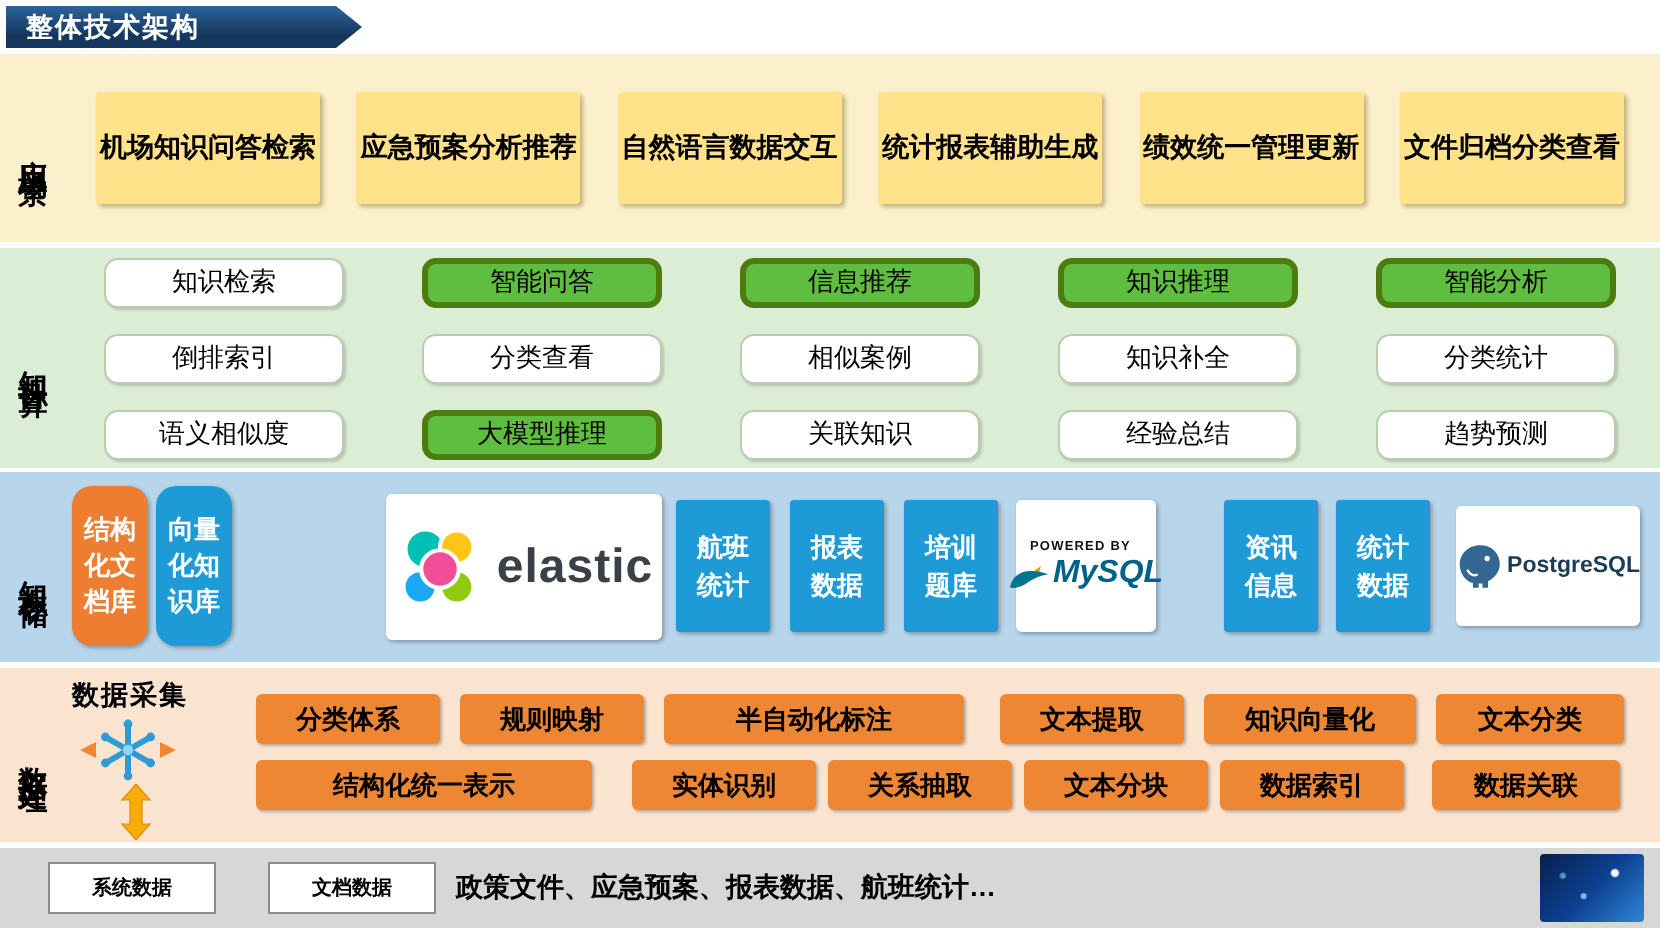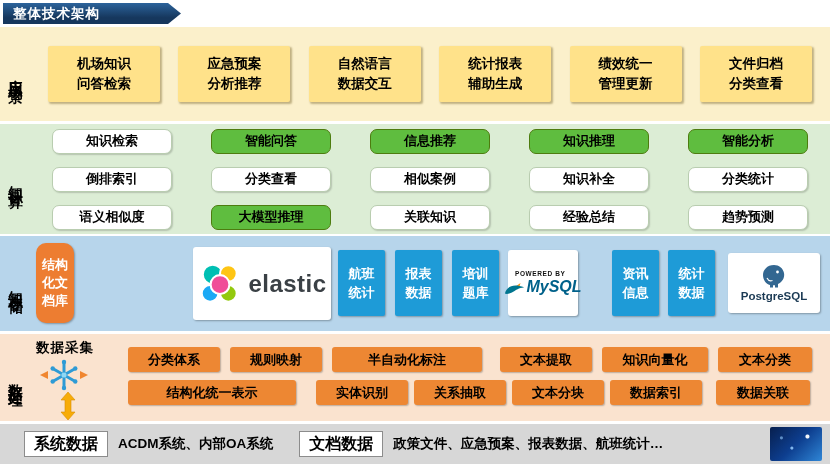--- a/index.html
+++ b/index.html
@@ -14,64 +14,64 @@
   .band { position:absolute; left:0; width:830px; display:flex; }
   .band-label { flex:0 0 30px; display:flex; align-items:center; justify-content:center;
     writing-mode:vertical-rl; text-orientation:upright; font-size:14.5px; font-weight:bold; letter-spacing:3px; }
   .band-content { position:relative; flex:1; }
 
   
   .band-app { top:27px; height:94px; background:#FBF0CB; }
   .app-content { display:flex; align-items:center; justify-content:space-between; padding:0 18px; }
   .app-box { width:112px; height:56px; background:#FFE28A; border-radius:2px;
     box-shadow:1.5px 1.5px 2px rgba(120,100,40,.45);
-    display:flex; flex-direction:column; align-items:center; justify-content:center;
+    display:flex; flex-direction:row; align-items:center; justify-content:center;
     font-size:13.5px; font-weight:bold; line-height:1.5; }
 
   
   .band-compute { top:124px; height:110px; background:#DCEDD5; }
   .compute-content { display:flex; align-items:center; justify-content:space-between; padding:0 22px; }
   .compute-col { display:flex; flex-direction:column; gap:13px; }
   .cell { width:120px; height:25px; border-radius:7px; display:flex; align-items:center; justify-content:center;
-    font-size:13px; font-weight:bold; }
+    font-size:13px; font-weight:normal; }
   .cell.white { background:#fff; border:1px solid #B9CDB0; box-shadow:1px 1px 1.5px rgba(0,0,0,.18); }
-  .cell.green { background:#5FBD3F; border:1px solid #4d7c0f; }
+  .cell.green { background:#5FBD3F; border:3px solid #4d7c0f; }
 
   
   .band-storage { top:236px; height:95px; background:#B7D5EB; }
   .st-item { position:absolute; display:flex; align-items:center; justify-content:center; text-align:center; }
   .st-vert { width:38px; height:80px; top:7px; color:#fff; font-weight:bold; font-size:13px; line-height:1.4;
     word-break:break-all; padding:2px 5px; border-radius:10px; box-shadow:1px 1px 2px rgba(0,0,0,.3); }
   .st-orange { background:#ED7D31; left:6px; }
   .st-vert.vec { background:#1E9BD7; left:48px; }
   .st-data { width:47px; height:66px; top:14px; color:#fff; font-weight:bold; font-size:13px; line-height:1.5;
     word-break:break-all; padding:2px 9px; border-radius:2px; background:#1E9BD7; box-shadow:1px 1px 2px rgba(0,0,0,.3); }
   .logo-box { background:#fff; border-radius:3px; box-shadow:1px 1px 2px rgba(0,0,0,.3); }
   .elastic-box { left:163px; top:11px; width:138px; height:73px; gap:5px; }
   .elastic-text { font-size:24px; font-weight:bold; color:#3A4045; letter-spacing:.5px; }
   .mysql-box { left:478px; top:14px; width:70px; height:66px; flex-direction:column; justify-content:center; gap:1px; }
   .powered-by { font-size:6.5px; font-weight:bold; letter-spacing:.6px; color:#111; align-self:flex-start; margin-left:7px; }
   .mysql-row { display:flex; align-items:flex-end; gap:0; }
   .mysql-name { font-size:16px; font-weight:bold; font-style:italic; color:#00618A; }
-  .pg-box { left:698px; top:17px; width:92px; height:60px; flex-direction:column; gap:1px; }
+  .pg-box { left:698px; top:17px; width:92px; height:60px; flex-direction:row; gap:1px; }
   .pg-text { font-size:11.5px; font-weight:bold; color:#1B3A54; }
 
   
   .band-processing { top:334px; height:87px; background:#FAE3CF; }
   .collect-label { position:absolute; left:6px; top:5px; font-size:13.5px; font-weight:bold; letter-spacing:1px; }
   .collect-icon { position:absolute; left:10px; top:22px; }
   .down-arrow { position:absolute; left:30px; top:58px; }
   .proc-box { position:absolute; height:25px; background:#ED8733; border-radius:3px;
     display:flex; align-items:center; justify-content:center; font-size:13px; font-weight:bold;
     box-shadow:1px 1px 1.5px rgba(0,0,0,.25); }
 
   
   .band-source { top:424px; height:40px; background:#D7D7D7; display:flex; align-items:center; padding:0 8px 0 24px; }
   .src-box { width:84px; height:26px; background:#fff; border:1px solid #8C8C8C;
-    display:flex; align-items:center; justify-content:center; font-size:16px; font-weight:bold; flex:0 0 auto; }
+    display:flex; align-items:center; justify-content:center; font-size:10px; font-weight:bold; flex:0 0 auto; }
   .src-text { font-size:13.5px; font-weight:bold; margin-left:10px; white-space:nowrap; }
   .doc-chip { margin-left:26px; }
   .thumb { margin-left:auto; width:52px; height:34px; border-radius:2px; flex:0 0 auto;
     background:
       radial-gradient(circle at 72% 28%, rgba(255,255,255,.95) 0 1.5px, transparent 2.5px),
       radial-gradient(circle at 42% 62%, rgba(150,205,255,.85) 0 1px, transparent 2px),
       radial-gradient(circle at 22% 32%, rgba(150,205,255,.6) 0 1px, transparent 2px),
       linear-gradient(135deg,#071F4E 0%, #0D3E8F 50%, #2F86D6 100%); }
 </style>
 </head>
@@ -139,20 +139,21 @@
         <div class="cell white">分类统计</div>
         <div class="cell white">趋势预测</div>
       </div>
     </div>
   </div>
 
   <div class="band band-storage">
     <div class="band-label">知识存储</div>
     <div class="band-content">
       <div class="st-item st-vert st-orange">结构化文档库</div>
+      <div class="st-item st-vert vec">向量化知识库</div>
 
       <div class="st-item logo-box elastic-box">
         <svg width="46" height="46" viewBox="0 0 44 44">
           <circle cx="15" cy="13" r="9.5" fill="#00BFB3" stroke="#fff" stroke-width="2"></circle>
           <circle cx="30" cy="12" r="8" fill="#FEC514" stroke="#fff" stroke-width="2"></circle>
           <circle cx="12.5" cy="31" r="8" fill="#1BA9F5" stroke="#fff" stroke-width="2"></circle>
           <circle cx="30" cy="31" r="8" fill="#93C90E" stroke="#fff" stroke-width="2"></circle>
           <circle cx="22" cy="22.5" r="9" fill="#F04E98" stroke="#fff" stroke-width="2"></circle>
         </svg>
         <span class="elastic-text">elastic</span>
@@ -226,19 +227,18 @@
       <div class="proc-box" style="left:98px;  top:46px; width:168px">结构化统一表示</div>
       <div class="proc-box" style="left:384px; top:46px; width:92px">关系抽取</div>
       <div class="proc-box" style="left:482px; top:46px; width:92px">文本分块</div>
       <div class="proc-box" style="left:580px; top:46px; width:92px">数据索引</div>
       <div class="proc-box" style="left:686px; top:46px; width:94px">数据关联</div>
     </div>
   </div>
 
   <div class="band band-source">
     <div class="src-box">系统数据</div>
-    <div class="src-text">ACDM系统、内部OA系统</div>
     <div class="src-box doc-chip">文档数据</div>
     <div class="src-text">政策文件、应急预案、报表数据、航班统计…</div>
     <div class="thumb"></div>
   </div>
 
 </div>
 
 </body></html>

